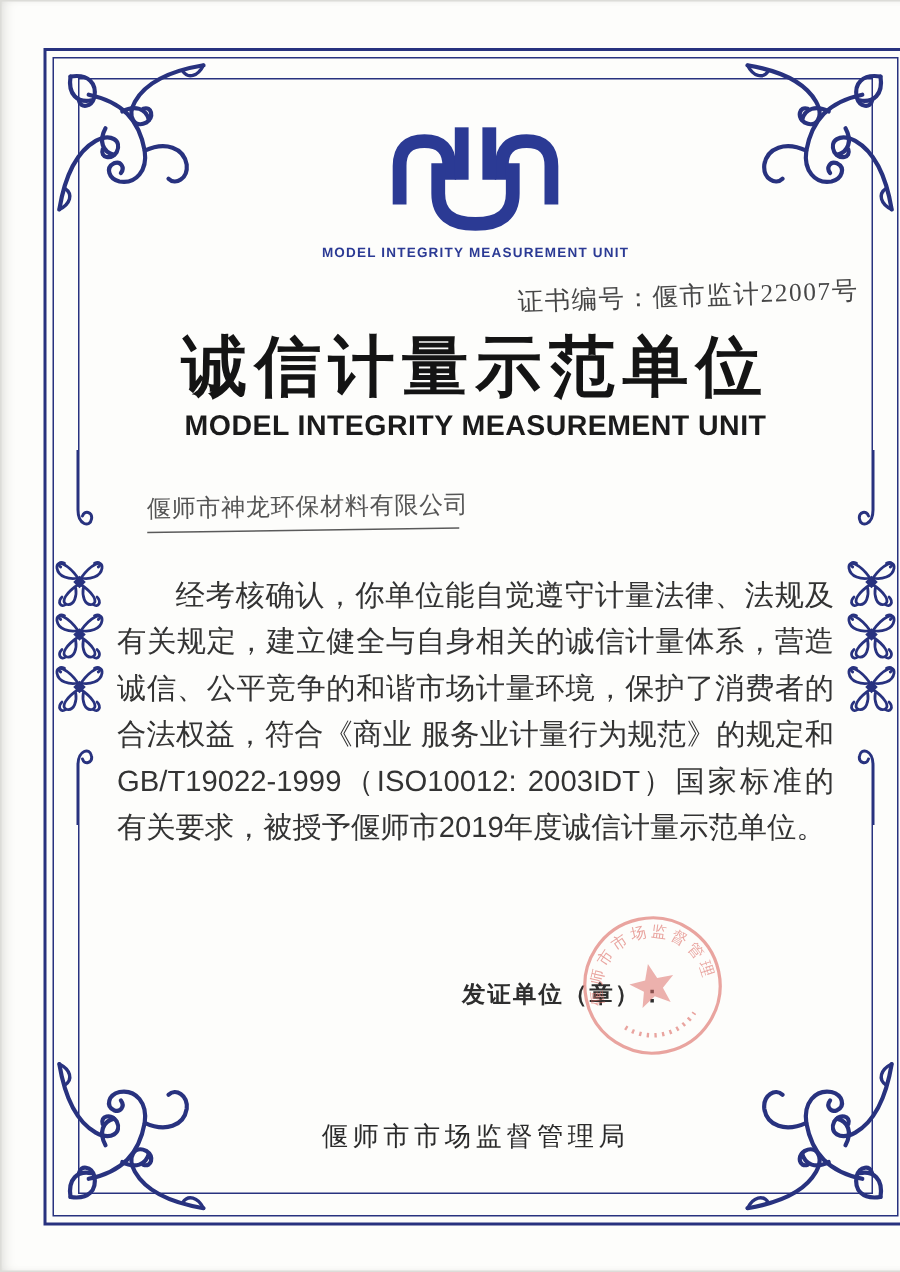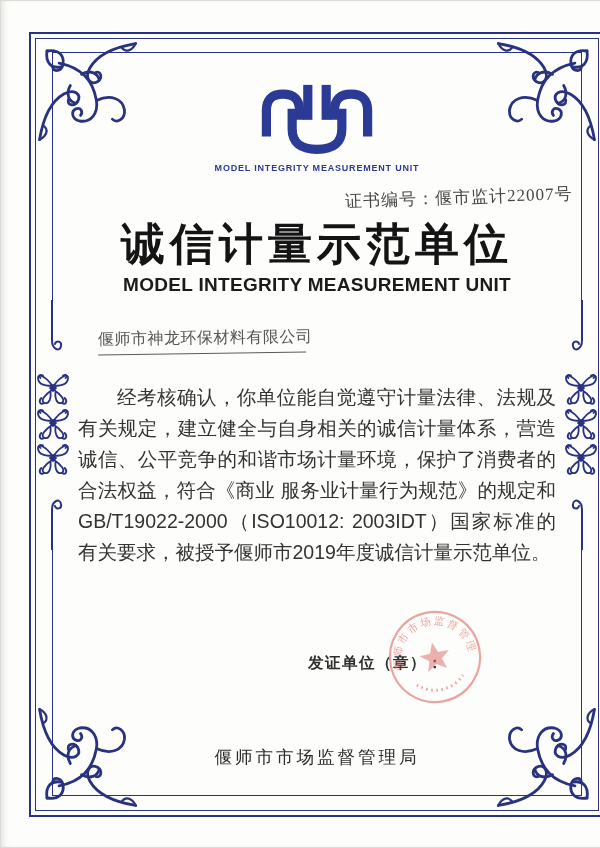--- a/index.html
+++ b/index.html
@@ -150,21 +150,21 @@
   </div>
   <div class="logo-caption">MODEL INTEGRITY MEASUREMENT UNIT</div>
 
   <div class="cert-no"><span>证书编号：</span><span>偃市监计22007号</span></div>
 
   <div class="title-zh">诚信计量示范单位</div>
   <div class="title-en">MODEL INTEGRITY MEASUREMENT UNIT</div>
 
   <div class="recipient">偃师市神龙环保材料有限公司</div>
 
-  <div class="body-text">经考核确认，你单位能自觉遵守计量法律、法规及有关规定，建立健全与自身相关的诚信计量体系，营造诚信、公平竞争的和谐市场计量环境，保护了消费者的合法权益，符合《商业 服务业计量行为规范》的规定和GB/T19022-2000（ISO10012: 2003IDT）国家标准的有关要求，被授予偃师市2019年度诚信计量示范单位。</div>
+  <div class="body-text">经考核确认，你单位能自觉遵守计量法律、法规及有关规定，建立健全与自身相关的诚信计量体系，营造诚信、公平竞争的和谐市场计量环境，保护了消费者的合法权益，符合《商业 服务业计量行为规范》的规定和GB/T19022-1999（ISO10012: 2003IDT）国家标准的有关要求，被授予偃师市2019年度诚信计量示范单位。</div>
 
   <div class="issuer">发证单位（章）：</div>
 
   <svg class="seal" viewBox="0 0 100 100">
     <circle cx="50" cy="50" r="46" fill="none" stroke="#dd6f68" stroke-width="2.2"></circle>
     <path fill="#dd6f68" fill-opacity="0.85" d="M50,35 L54.2,45.6 L65.2,46 L56.6,53 L59.8,63.5 L50,57.4 L40.2,63.5 L43.4,53 L34.8,46 L45.8,45.6 Z"></path>
     <defs>
         <path id="sealArcPath" d="M 16,60 A 35,35 0 1 1 84,60" fill="none"></path>
       </defs>
     <text font-size="10.5" fill="#dd6f68" letter-spacing="2.5">

